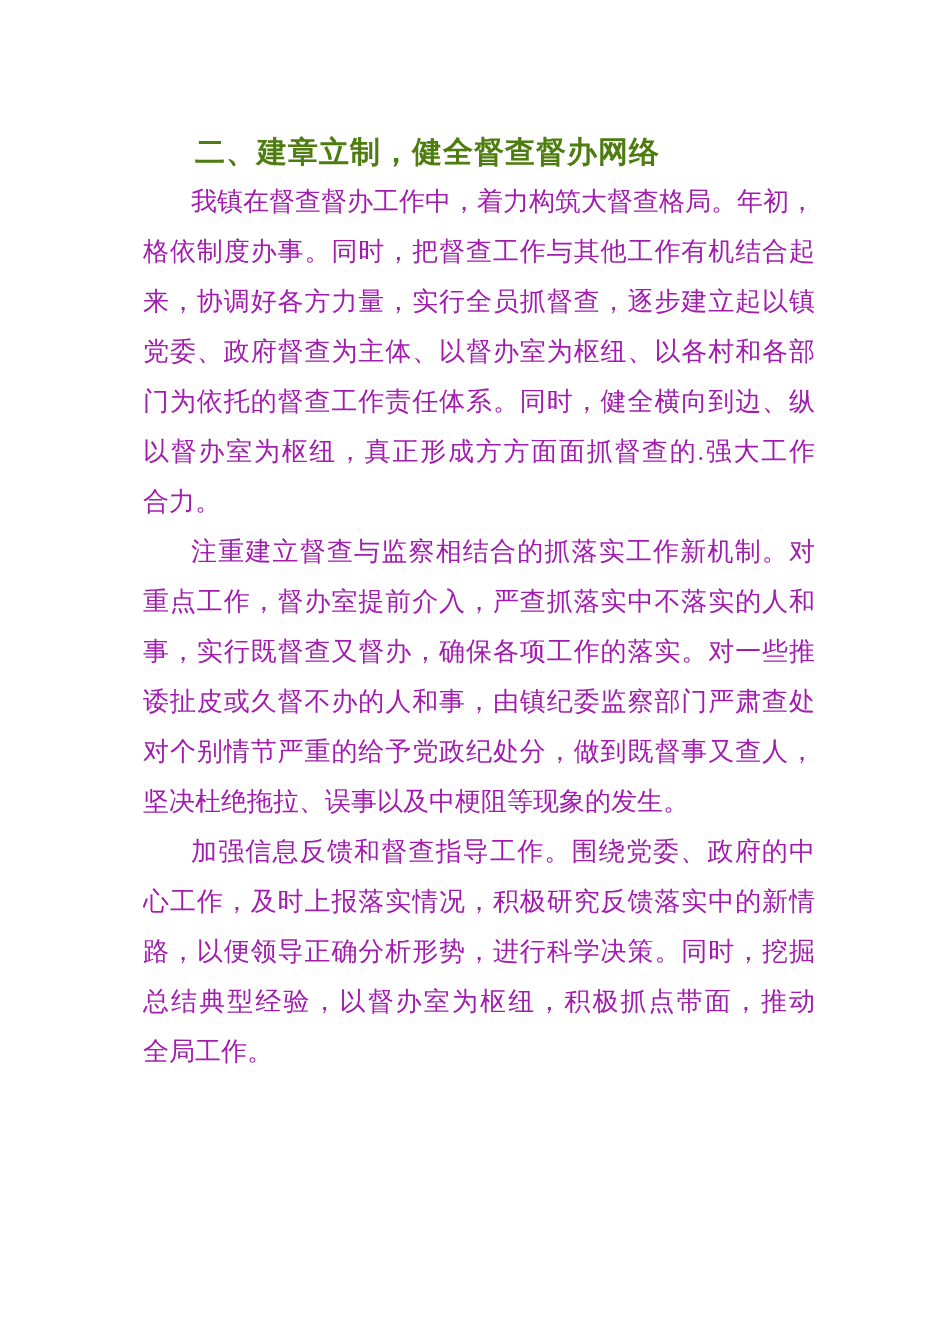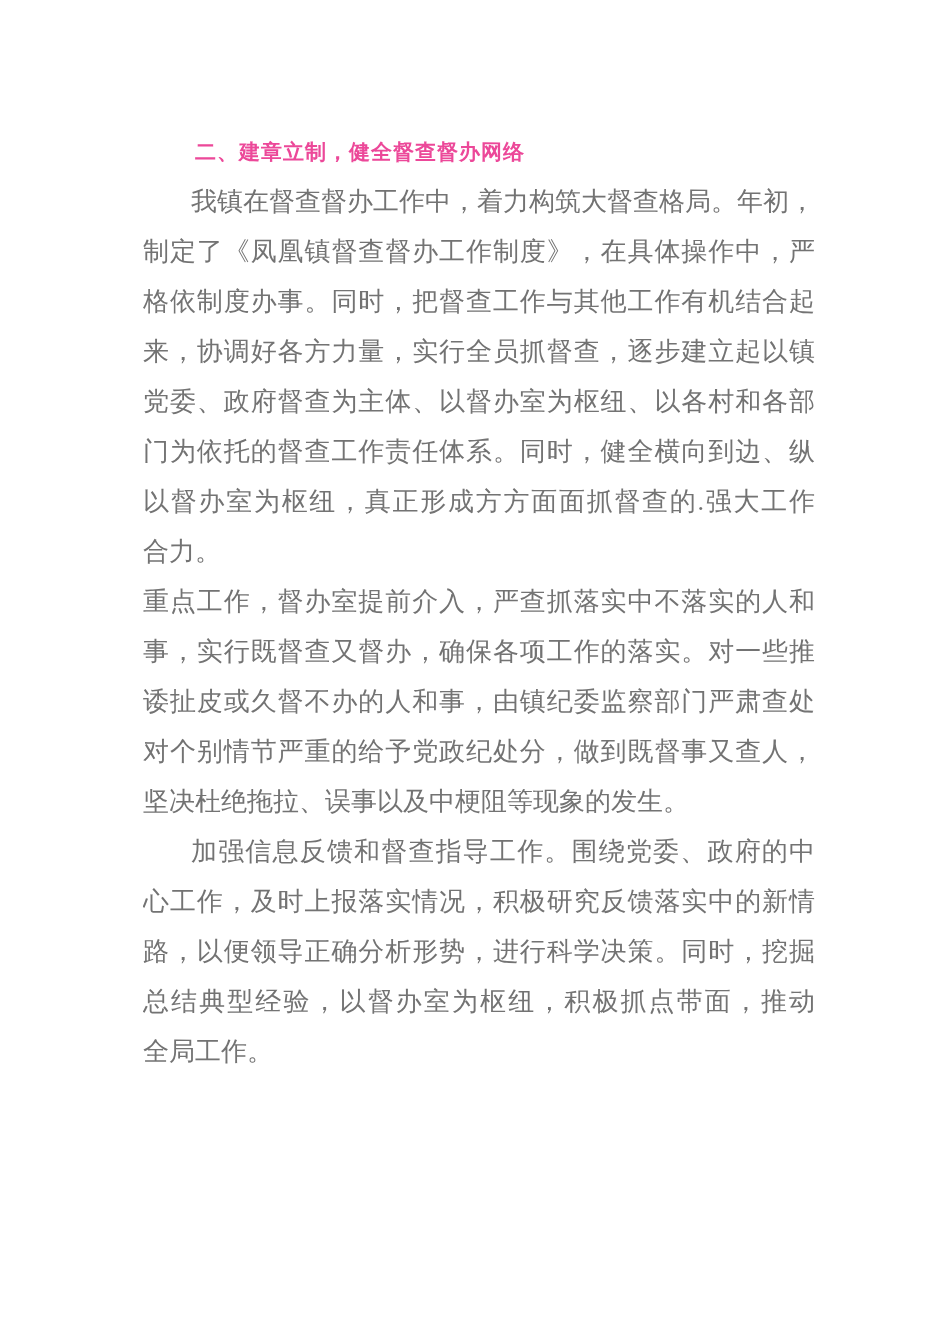--- a/index.html
+++ b/index.html
@@ -23,58 +23,58 @@
     width: 672px;
   }
   .line {
     height: 50px;
     line-height: 50px;
     font-size: 26px;
     white-space: nowrap;
     overflow: hidden;
     text-align: justify;
     text-align-last: left;
-    color: #737373;
+    color: #a21caf;
   }
   .line.just {
     text-align-last: justify;
     white-space: normal;
   }
   .line.indent {
     text-indent: 48px;
   }
   .heading {
-    font-size: 21px;
+    font-size: 30px;
     font-weight: 700;
     text-indent: 52px;
     letter-spacing: 1px;
-    color: #ec4899;
+    color: #4d7c0f;
   }
   .para { margin: 0; padding: 0; }
 </style>
 </head>
 <body>
 
 <div class="page">
   <div class="content">
 
     <div class="line heading">二、建章立制，健全督查督办网络</div>
 
     <div class="para">
       <div class="line indent just">我镇在督查督办工作中，着力构筑大督查格局。年初，</div>
-      <div class="line just">制定了《凤凰镇督查督办工作制度》，在具体操作中，严</div>
       <div class="line just">格依制度办事。同时，把督查工作与其他工作有机结合起</div>
       <div class="line just">来，协调好各方力量，实行全员抓督查，逐步建立起以镇</div>
       <div class="line just">党委、政府督查为主体、以督办室为枢纽、以各村和各部</div>
       <div class="line just">门为依托的督查工作责任体系。同时，健全横向到边、纵</div>
       <div class="line just">以督办室为枢纽，真正形成方方面面抓督查的.强大工作</div>
       <div class="line">合力。</div>
     </div>
 
     <div class="para">
+      <div class="line indent just">注重建立督查与监察相结合的抓落实工作新机制。对</div>
       <div class="line just">重点工作，督办室提前介入，严查抓落实中不落实的人和</div>
       <div class="line just">事，实行既督查又督办，确保各项工作的落实。对一些推</div>
       <div class="line just">诿扯皮或久督不办的人和事，由镇纪委监察部门严肃查处</div>
       <div class="line just">对个别情节严重的给予党政纪处分，做到既督事又查人，</div>
       <div class="line">坚决杜绝拖拉、误事以及中梗阻等现象的发生。</div>
     </div>
 
     <div class="para">
       <div class="line indent just">加强信息反馈和督查指导工作。围绕党委、政府的中</div>
       <div class="line just">心工作，及时上报落实情况，积极研究反馈落实中的新情</div>

